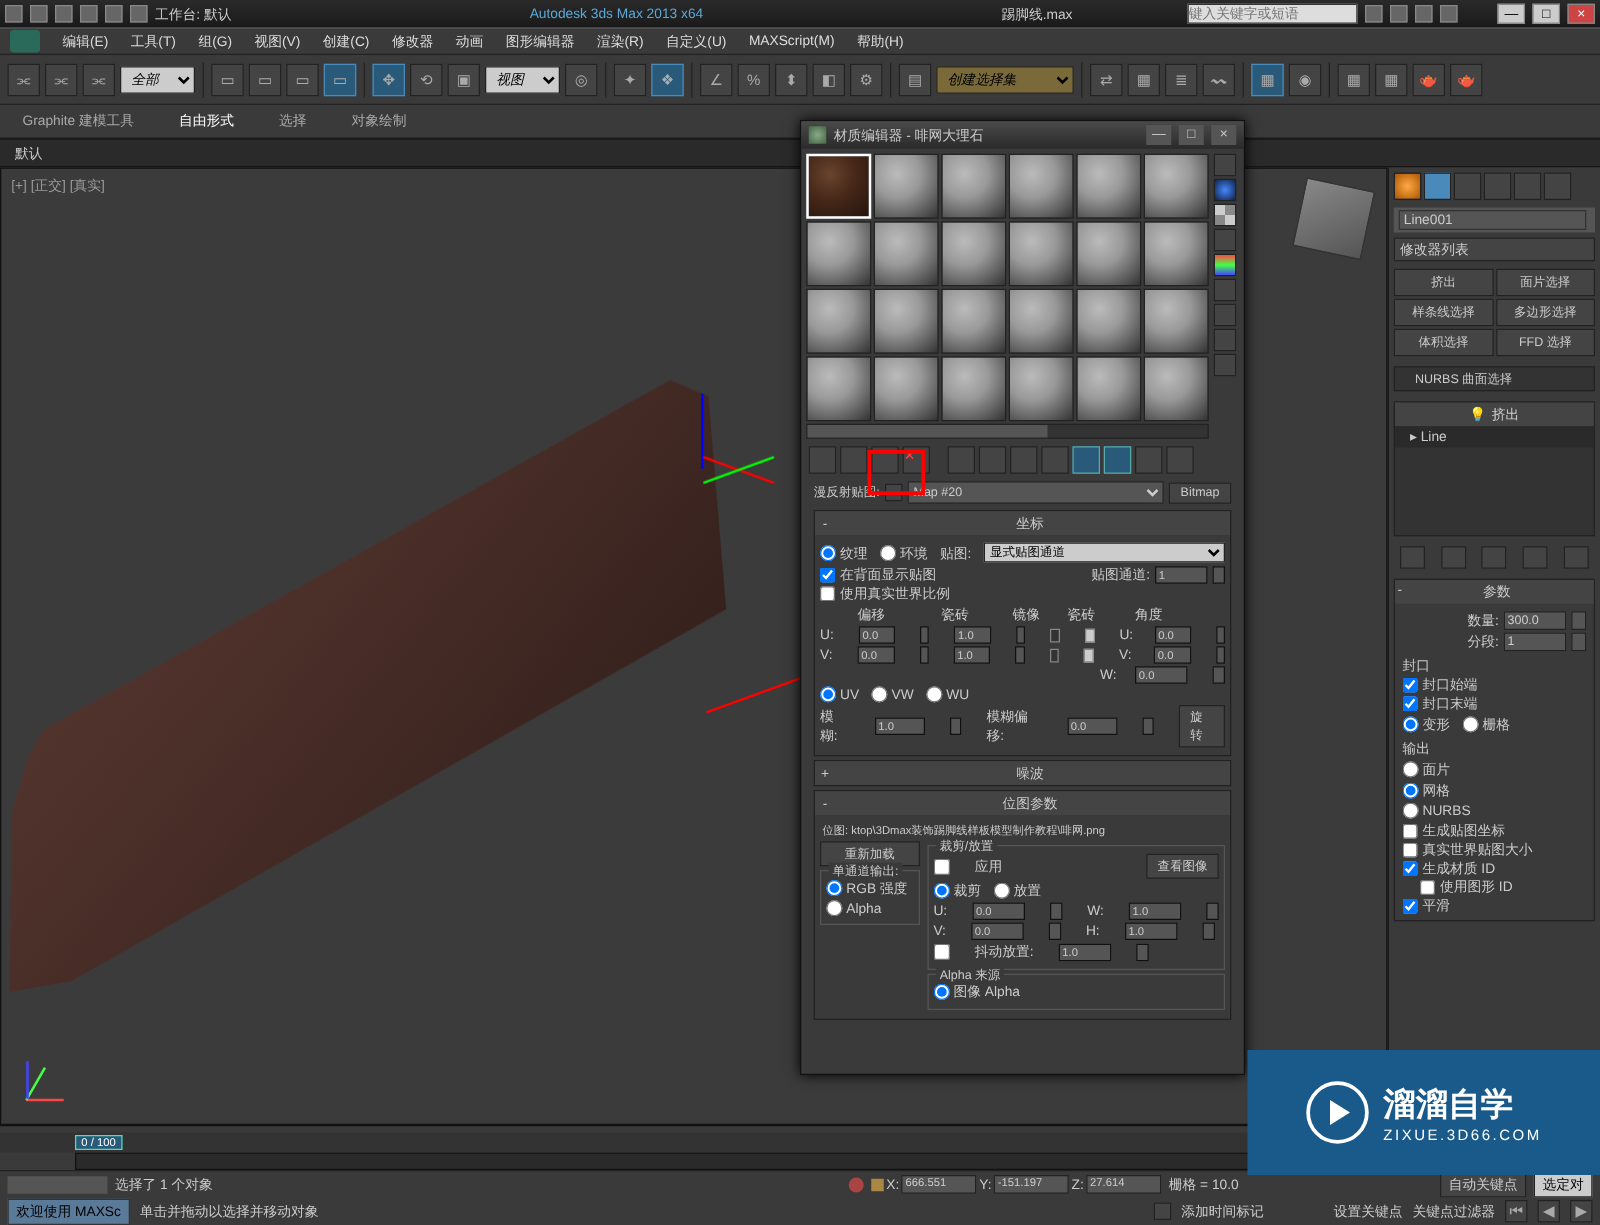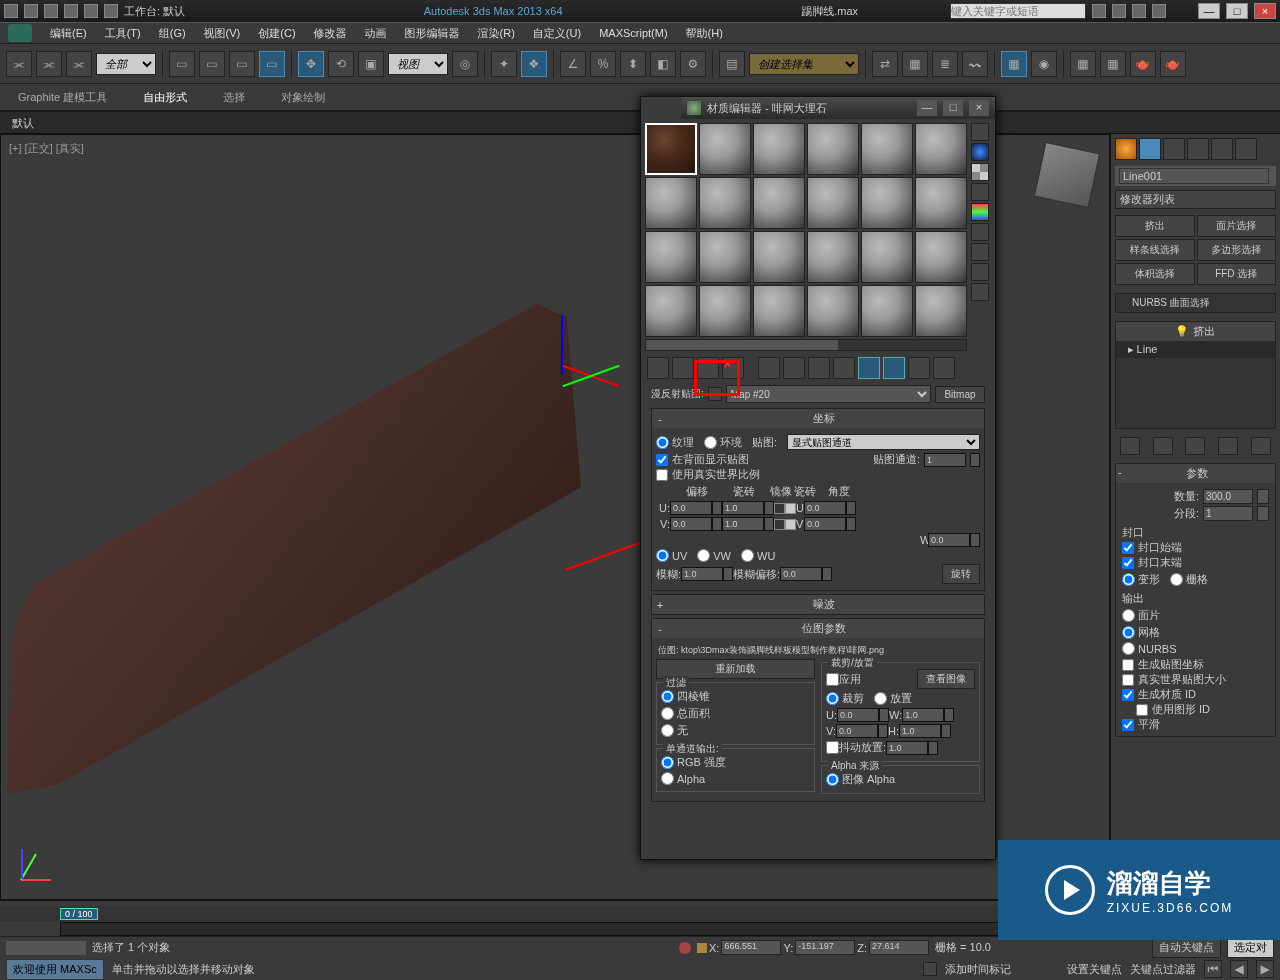--- a/index.html
+++ b/index.html
@@ -78,21 +78,21 @@
 .status1 { height:22px; display:flex; align-items:center; gap:6px; padding:0 6px; background:#3a3a3a; border-top:1px solid #222;}
 .status1 .xyz { display:flex; gap:2px; align-items:center;}
 .status1 .xyz .sp { width:60px; height:15px; background:#555; border:1px solid #222; font-size:9px; padding:0 2px;}
 .autokey { background:#444; border:1px solid #222; padding:2px 6px;}
 .status2 { height:22px; display:flex; align-items:center; gap:8px; padding:0 6px; background:#3a3a3a; font-size:10px;}
 .hint { background:#5a7a9a; color:#000; padding:2px 6px; border:1px solid #333;}
 
 
 .mateditor { position:absolute; left:640px; top:96px; width:356px; height:764px;
   background:#3a3a3a; border:1px solid #111; z-index:10; box-shadow:0 0 10px #000;}
-.me-title { background:linear-gradient(#4a4a4a,#2a2a2a); height:22px; display:flex; align-items:center; padding:0 6px; gap:6px;margin-left:40px;}
+.me-title { background:linear-gradient(#4a4a4a,#2a2a2a); height:22px; display:flex; align-items:center; padding:0 6px; gap:6px;}
 .me-title .t { flex:1; color:#ccc;}
 .me-title .btn { width:20px; height:16px; background:#555; text-align:center; line-height:14px;}
 .me-title .x { background:#555;}
 .me-menu { background:#3a3a3a; height:20px; display:flex; gap:14px; padding:0 8px; align-items:center; font-size:11px;}
 .me-body { padding:4px; position:relative;}
 .sample-grid { display:grid; grid-template-columns:repeat(6,1fr); gap:2px; margin-right:24px;}
 .sample { aspect-ratio:1; background:radial-gradient(circle at 35% 30%,#bbb 0%,#999 40%,#555 80%,#333 100%); border:1px solid #222;}
 .sample.sel { background:radial-gradient(circle at 35% 30%,#6a4530 0%,#4a2a1a 40%,#2a180f 90%); border:2px solid #fff;}
 .side-tools { position:absolute; right:4px; top:4px; width:20px; display:flex; flex-direction:column; gap:2px;}
 .side-tools div { width:18px; height:18px; background:#444; border:1px solid #222;}
@@ -107,21 +107,21 @@
 .me-namerow .btn { width:50px; background:#444; border:1px solid #222; text-align:center; padding:2px; font-size:10px;}
 .me-rollouts { overflow-y:auto; height:450px; padding:0 6px;}
 .me-rollouts::-webkit-scrollbar{width:14px;}
 .me-rollouts::-webkit-scrollbar-thumb{background:#555;}
 .me-rollouts::-webkit-scrollbar-track{background:#2a2a2a;}
 .roll { border:1px solid #222; margin:3px 0; background:#3a3a3a;}
 .roll .rh { background:#444; padding:2px; text-align:center; display:flex; align-items:center;}
 .roll .rh .pm { width:12px;}
 .roll .rh .t { flex:1;}
 .roll .rb { padding:4px;}
-.coord-row { display:flex; gap:0; align-items:center; margin:2px 0; font-size:10px;}
+.coord-row { display:flex; gap:20px; align-items:center; margin:2px 0; font-size:10px;}
 .coord-row .l { width:14px; text-align:right;}
 .sp6 { width:42px; height:14px; background:#555; border:1px solid #111; font-size:9px; padding:0 2px; display:inline-flex; align-items:center;}
 .sp6b { width:10px; height:14px; background:#555; border:1px solid #111;}
 .tiny-chk { width:11px; height:11px; border:1px solid #888; background:#333;}
 .tiny-chk.on { background:#ccc;}
 .group { border:1px solid #555; margin:3px 0; padding:4px; position:relative;}
 .group .gt { position:absolute; top:-7px; left:6px; background:#3a3a3a; padding:0 3px; font-size:10px;}
 .btn-gray { background:#444; border:1px solid #222; padding:2px 8px; font-size:10px;}
 
 .watermark { position:absolute; right:0; bottom:40px; width:282px; height:100px;
@@ -567,41 +567,20 @@
       <div class="roll">
         <div class="rh">
             <span class="pm">-</span>
             <span class="t">位图参数</span>
           </div>
         <div class="rb">
           <div style="font-size:9px;padding:2px">位图: ktop\3Dmax装饰踢脚线样板模型制作教程\啡网.png</div>
           <div style="display:flex;gap:6px">
             <div style="flex:1">
               <span class="btn-gray" style="display:block;text-align:center">重新加载</span>
-              <div class="group">
-                  <span class="gt">过滤</span>
-                <div class="radio-row">
-                    <label>
-                      <input type="radio" checked="" style="">
-                      <span>四棱锥</span>
-                    </label>
-                  </div>
-                <div class="radio-row">
-                    <label>
-                      <input type="radio" style="">
-                      <span>总面积</span>
-                    </label>
-                  </div>
-                <div class="radio-row">
-                    <label>
-                      <input type="radio" style="">
-                      <span>无</span>
-                    </label>
-                  </div>
-              </div>
               <div class="group">
                   <span class="gt">单通道输出:</span>
                 <div class="radio-row">
                     <label>
                       <input type="radio" checked="" style="">
                       <span>RGB 强度</span>
                     </label>
                   </div>
                 <div class="radio-row">
                     <label>

